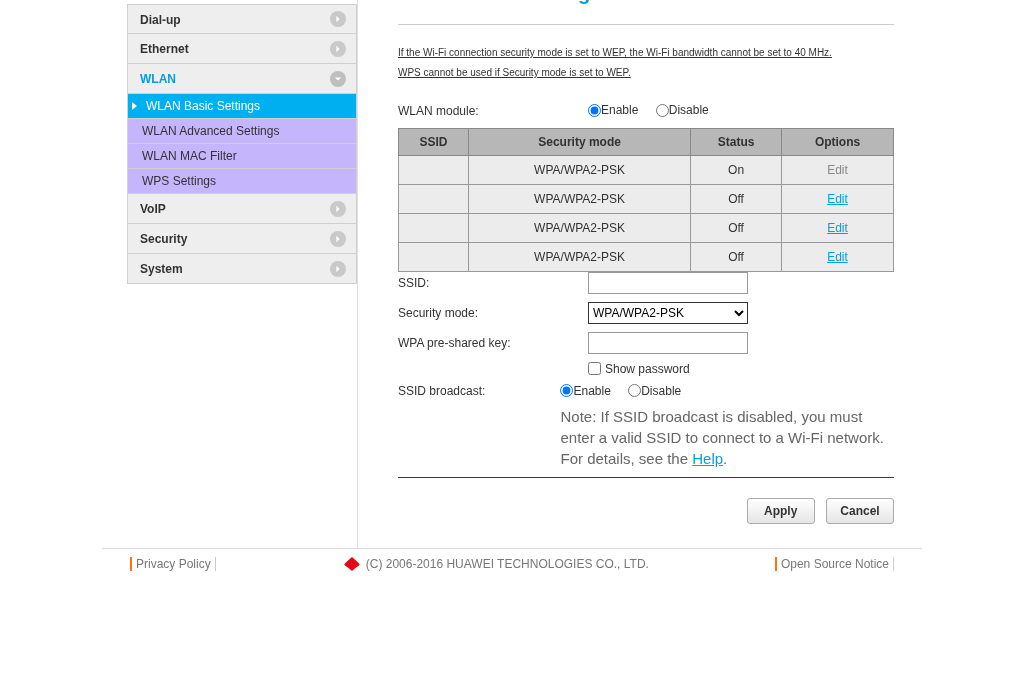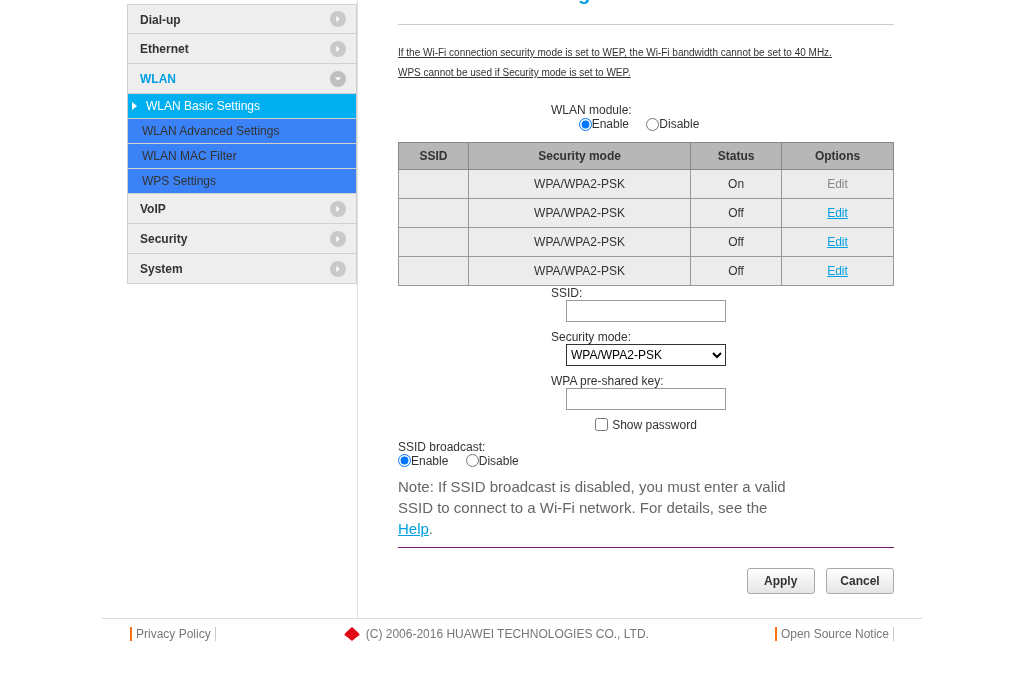--- a/index.html
+++ b/index.html
@@ -7,29 +7,29 @@
 .container { width: 820px; margin: 0 auto; position: relative; }
 .layout { display: flex; }
 .sidebar { width: 255px; padding: 4px 0 0 25px; flex-shrink: 0; }
 .nav-item { background: #eeeeee; border: 1px solid #d0d0d0; border-top: none; height: 30px; line-height: 30px; padding: 0 12px; position: relative; cursor: pointer; }
 .nav-item:first-child { border-top: 1px solid #d0d0d0; }
 .nav-item.top { font-weight: bold; }
 .nav-item .arrow { position: absolute; right: 10px; top: 50%; transform: translateY(-50%); width: 16px; height: 16px; border-radius: 50%; background: #c9c9c9; display: flex; align-items: center; justify-content: center; }
 .nav-item .arrow svg { width: 8px; height: 8px; fill: #fff; }
 .nav-item.active-section { color: #009fe3; font-weight: bold; }
 .nav-item.active-section .arrow { background: #bfbfbf; }
-.sub-item { background: #3b82f6; border-left: 1px solid #d0d0d0; border-right: 1px solid #d0d0d0; border-bottom: 1px solid #d0d0d0; height: 25px; line-height: 25px; padding: 0 12px 0 14px; cursor: pointer; font-size: 12px; color: #333; }
+.sub-item { background: #c4b5fd; border-left: 1px solid #d0d0d0; border-right: 1px solid #d0d0d0; border-bottom: 1px solid #d0d0d0; height: 25px; line-height: 25px; padding: 0 12px 0 14px; cursor: pointer; font-size: 12px; color: #333; }
 .sub-item.selected { background: #00afef; color: #fff; position: relative; }
 .sub-item.selected::before { content: ""; position: absolute; left: 4px; top: 50%; transform: translateY(-50%); width: 0; height: 0; border-top: 4px solid transparent; border-bottom: 4px solid transparent; border-left: 5px solid #fff; }
 .sub-item.selected span { margin-left: 4px; }
 .content { flex: 1; padding: 0 28px 0 40px; border-left: 1px solid #e0e0e0; position: relative; }
 .content .heading-cut { color: #009fe3; font-size: 20px; font-weight: bold; height: 8px; overflow: hidden; white-space: nowrap; margin-bottom: 16px; }
 .content hr.top-rule { border: none; border-top: 1px solid #cccccc; margin-bottom: 18px; }
 .desc { color: #333; font-size: 10px; line-height: 2.0; margin-bottom: 20px; text-decoration: underline; }
-.form-row { display: flex; align-items: center; margin-bottom: 8px; font-size: 12px; flex-direction: column; }
+.form-row { display: flex; align-items: center; margin-bottom: 8px; font-size: 12px; }
 .form-label { width: 190px; color: #333; }
 .radio-wrap label { margin-right: 14px; display: inline-flex; align-items: center; }
 table.wlan-table { width: 100%; border-collapse: collapse; margin-top: 6px; }
 table.wlan-table th { background: #b7b7b7; color: #333; font-weight: bold; border: 1px solid #888; padding: 6px 0; text-align: center; font-size: 12px; }
 table.wlan-table td { background: #ececec; border: 1px solid #999; padding: 7px 0; text-align: center; font-size: 12px; color: #333; }
 .link { color: #009fe3; text-decoration: underline; cursor: pointer; }
 .muted-link { color: #888; }
 input[type="text"], input[type="password"] { height: 22px; width: 160px; border: 1px solid #999; padding: 0 4px; font-size: 12px; }
 select { height: 22px; width: 160px; border: 1px solid #333; font-size: 12px; background: #fff; }
 .note { font-size: 15px; color: #666; line-height: 1.4; max-width: 390px; margin-top: 2px; }

